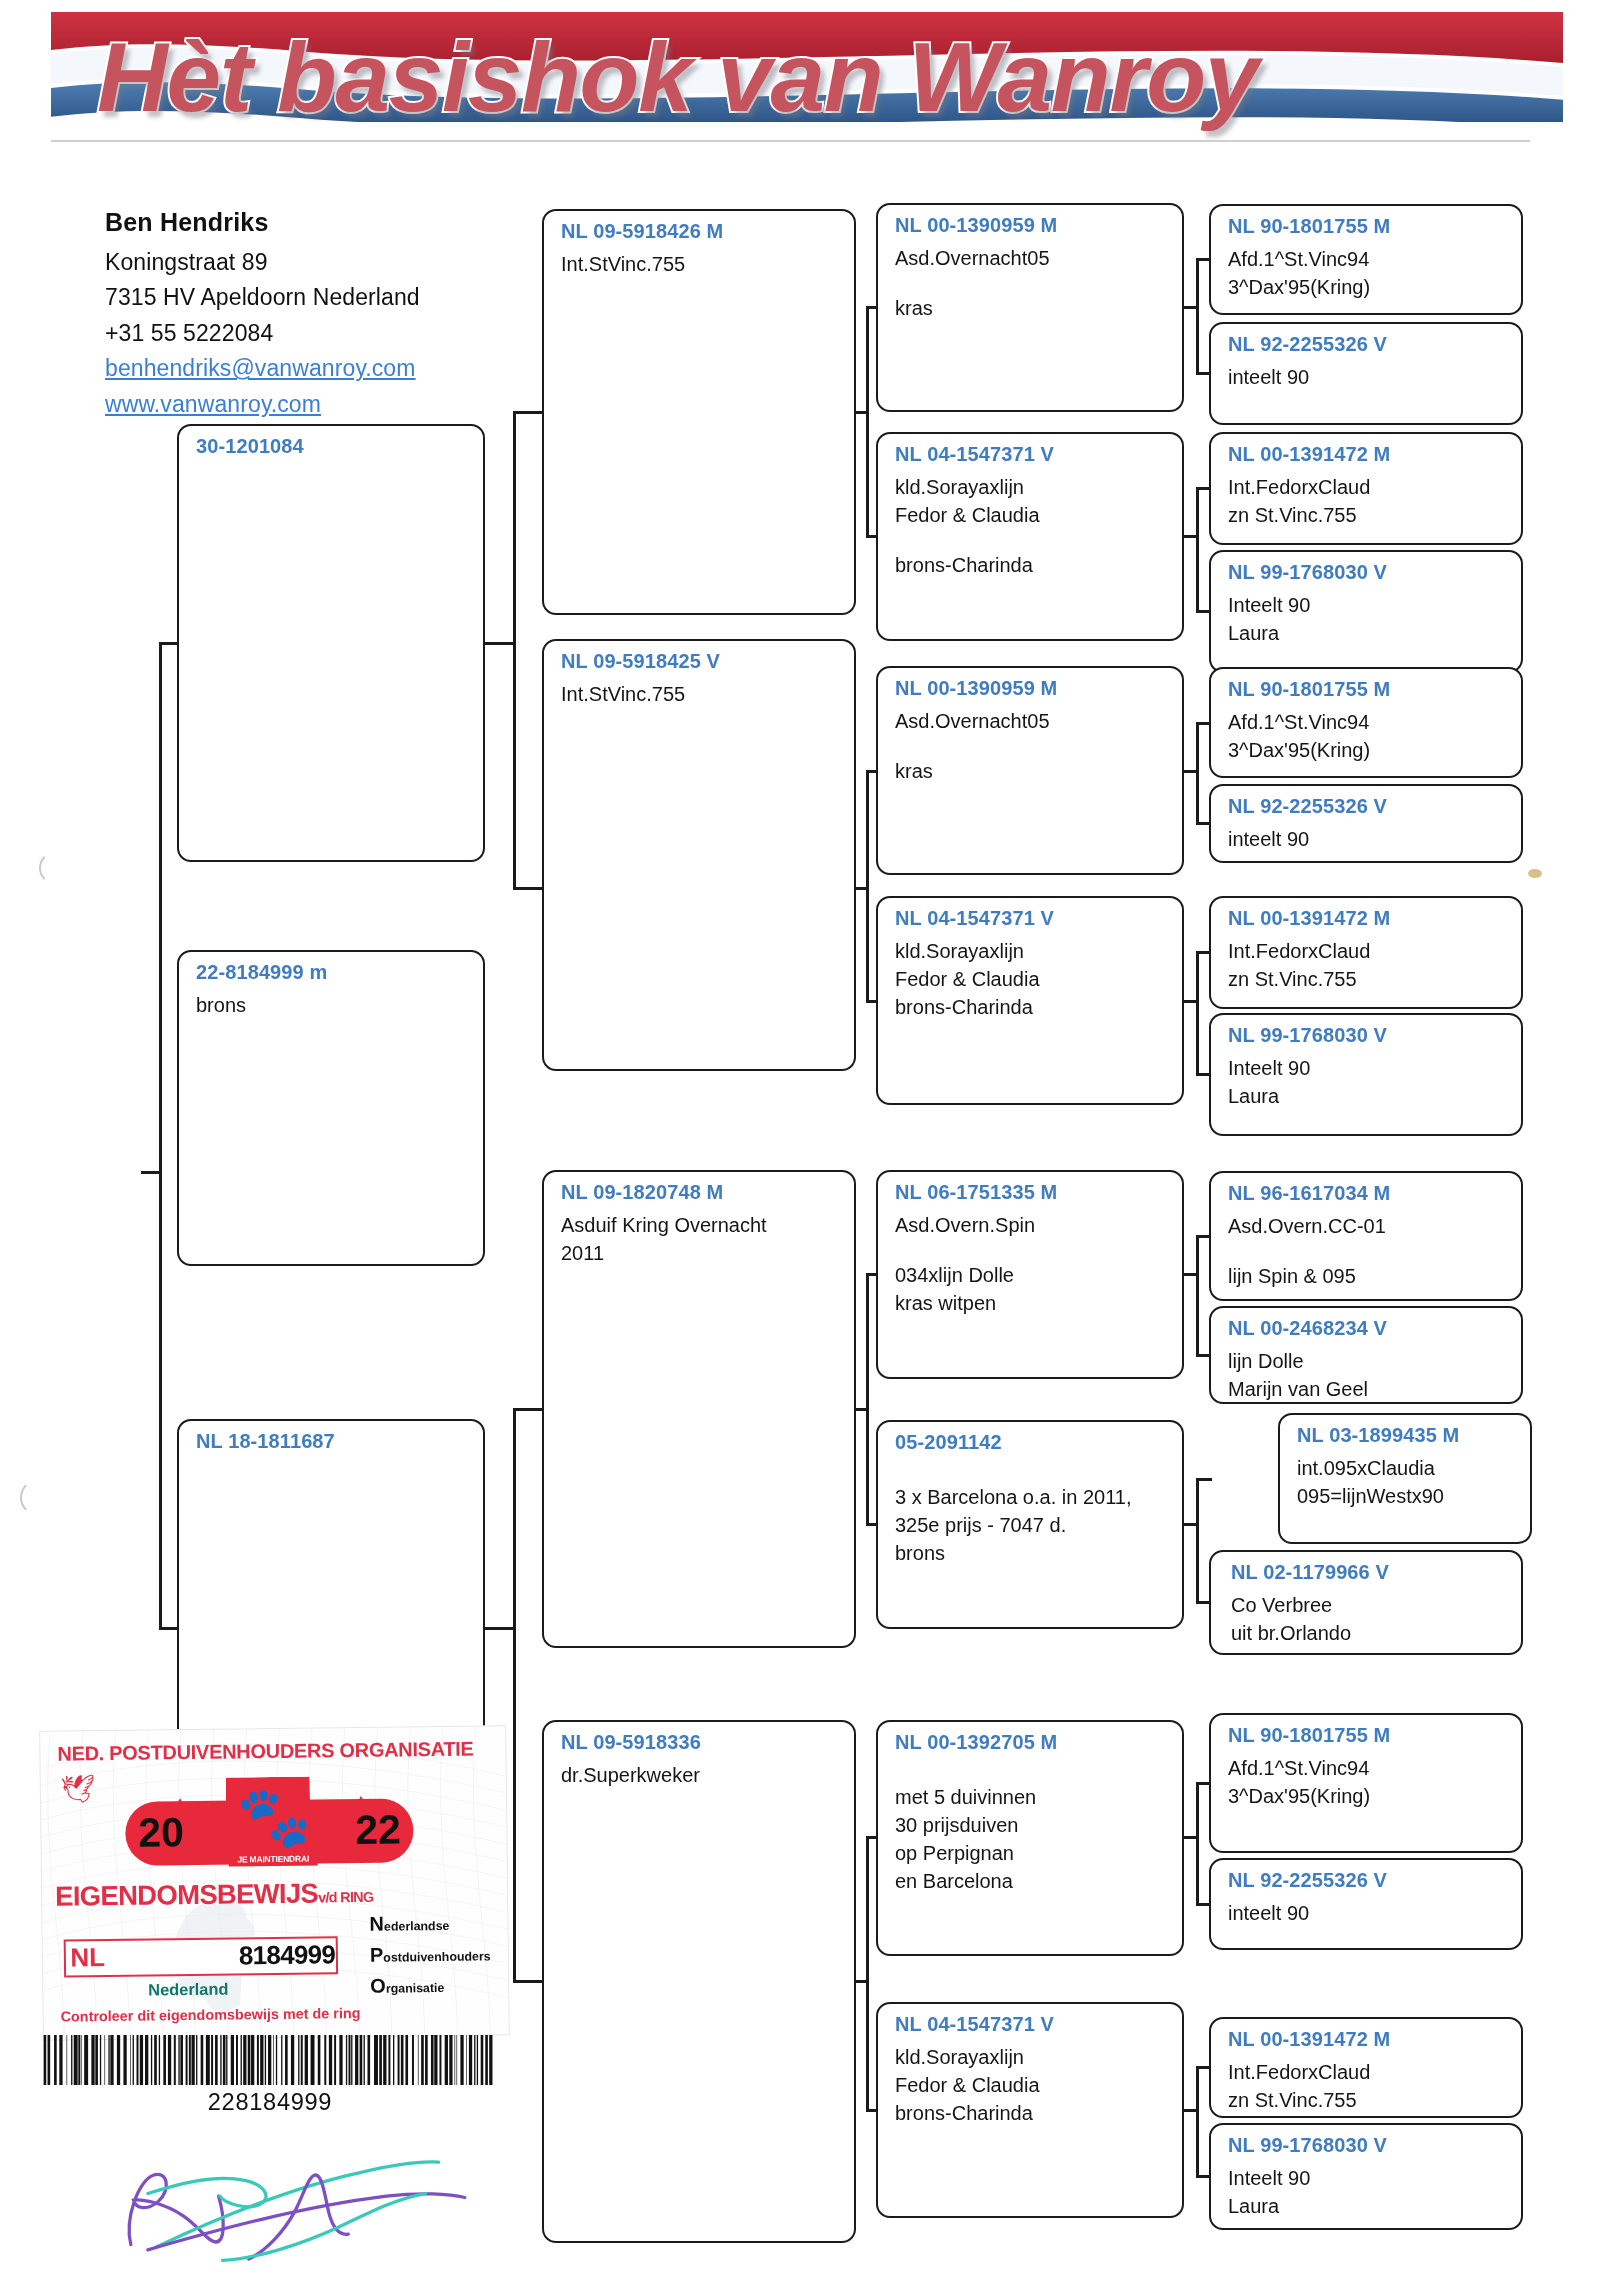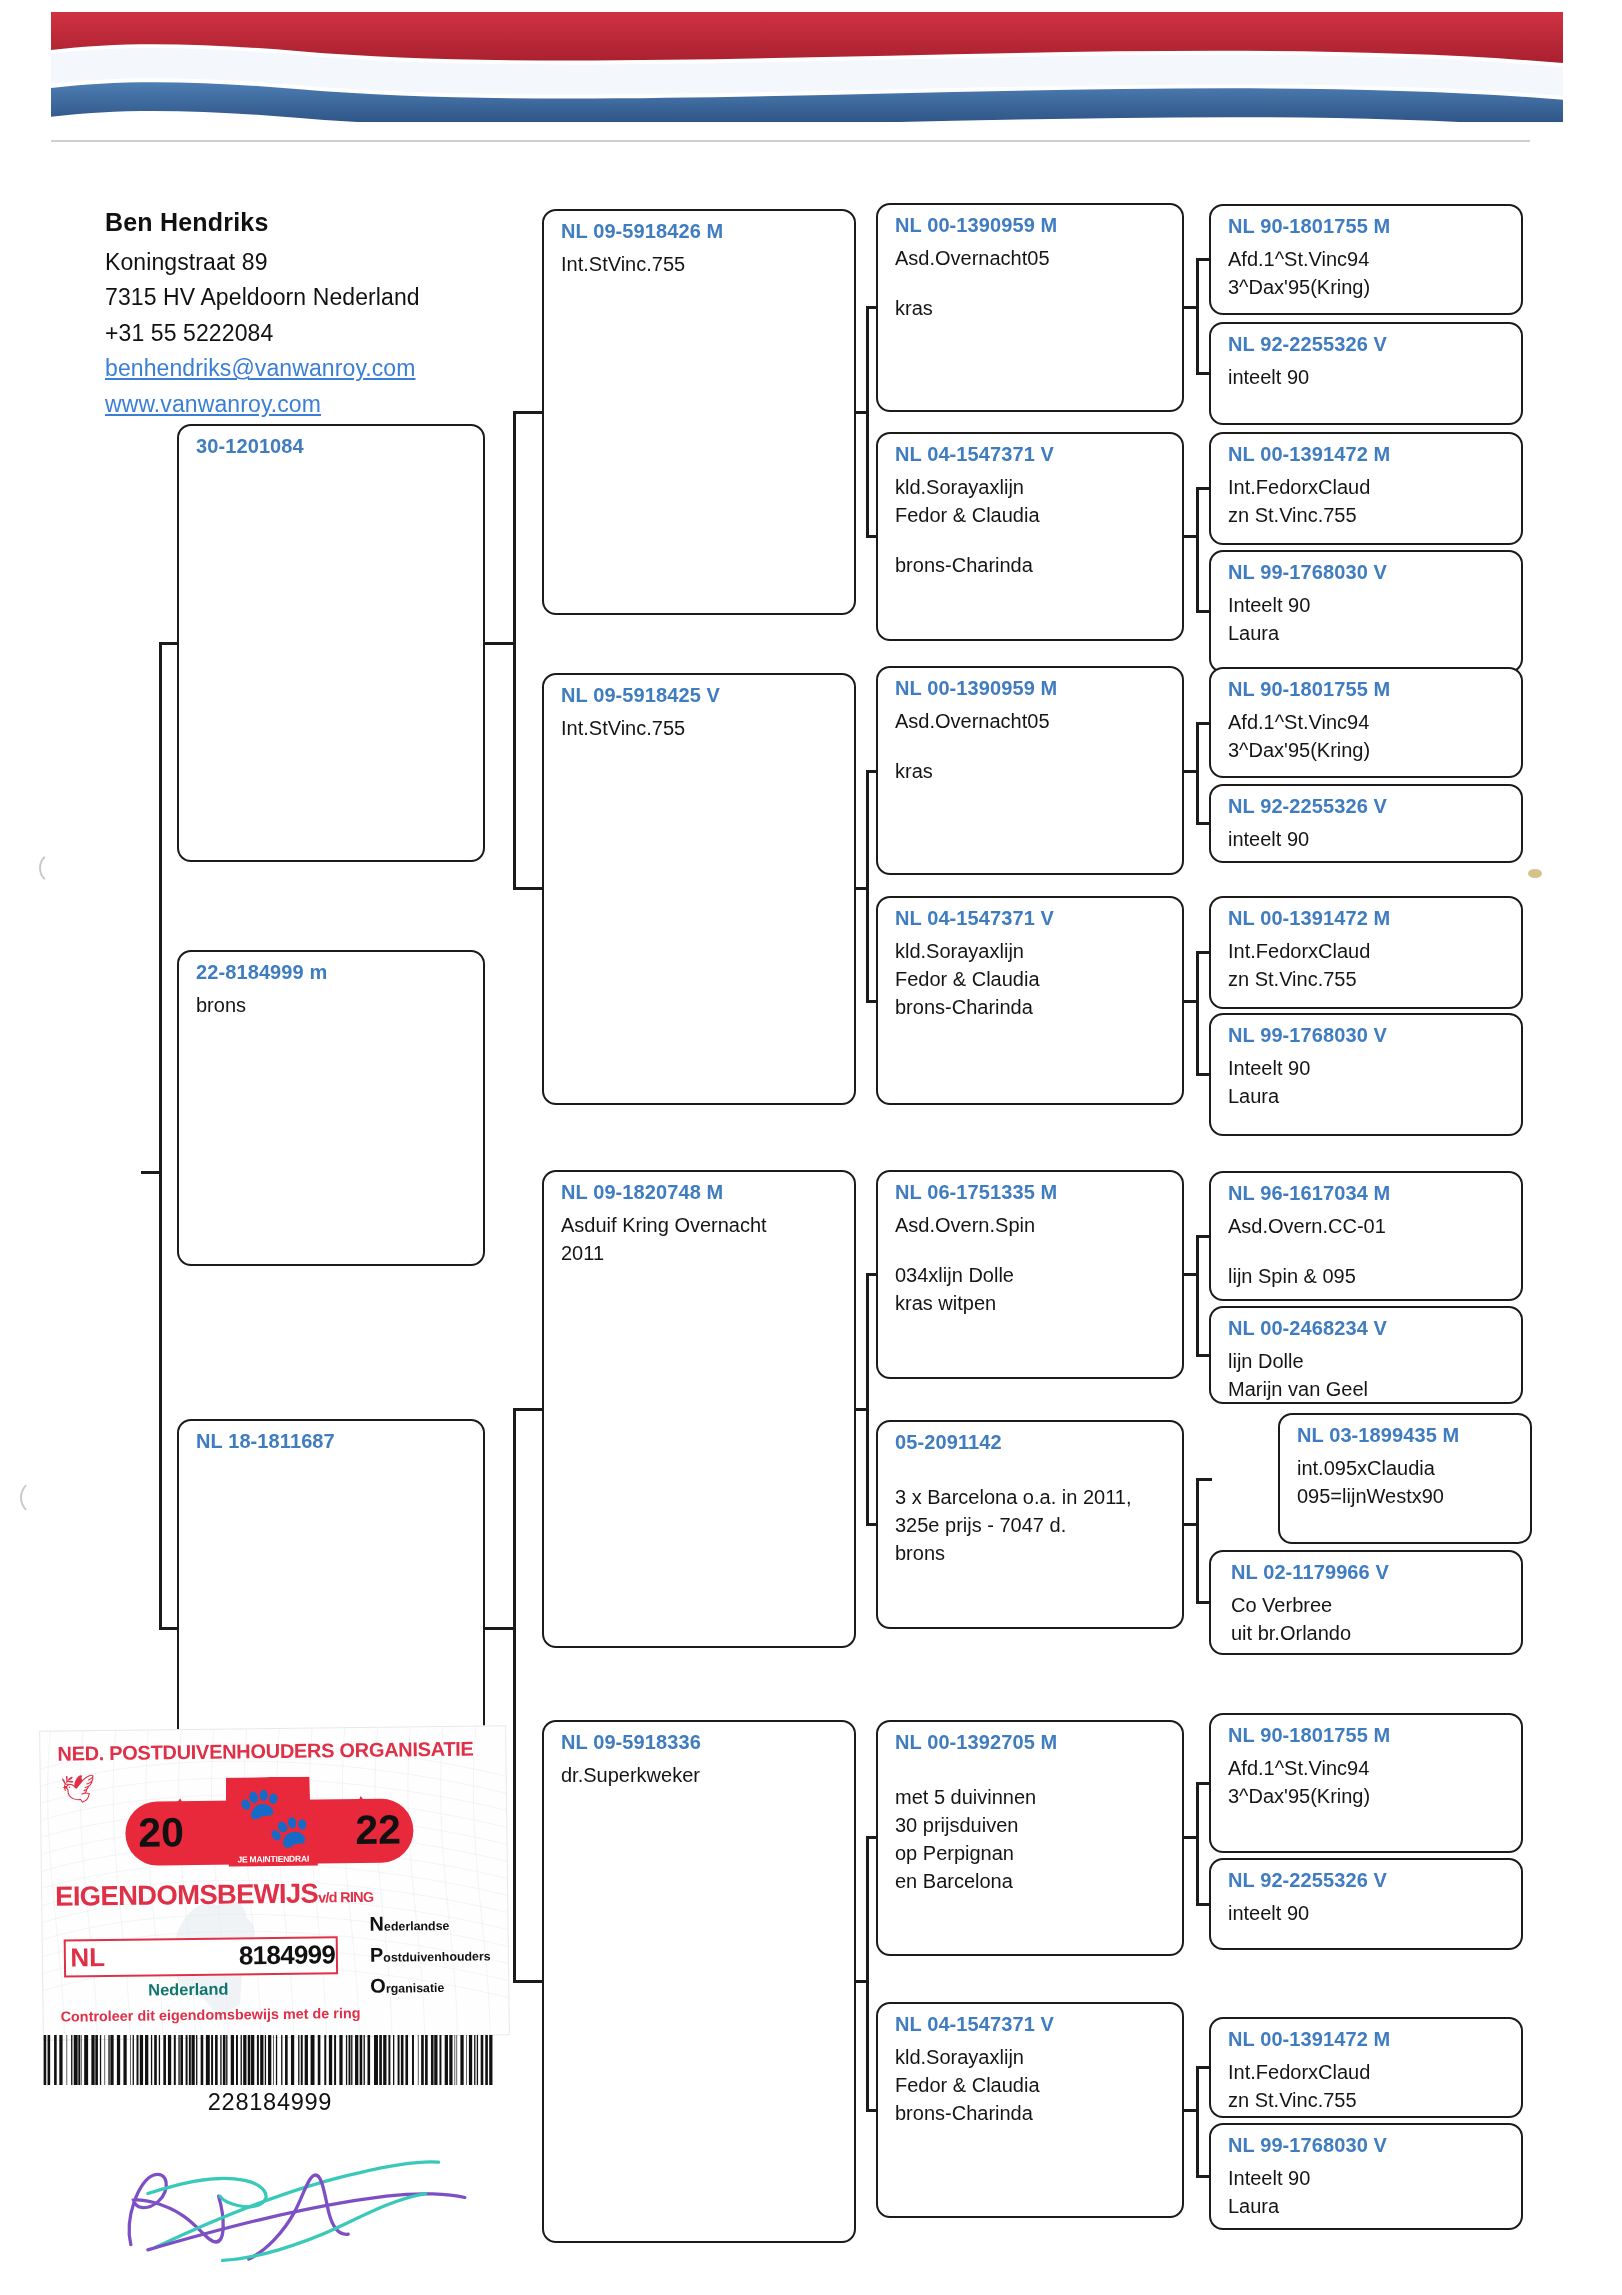--- a/index.html
+++ b/index.html
@@ -96,20 +96,21 @@
       </linearGradient>
     </defs>
     <rect x="0" y="0" width="2310" height="200" fill="#ffffff"></rect>
     <path d="M0,0 L2310,0 L2310,78 C1700,26 900,104 380,60 C240,48 110,44 0,58 Z" fill="url(#gr)"></path>
     <path d="M0,64 C110,50 240,54 380,66 C900,110 1700,32 2310,84 L2310,128
              C1700,78 900,156 380,112 C240,100 110,96 0,110 Z" fill="#f4f7fb"></path>
     <path d="M0,116 C110,102 240,106 380,118 C900,162 1700,84 2310,134 L2310,178
              C1700,128 900,206 380,162 C240,150 110,146 0,160 Z" fill="url(#gb)"></path>
     <rect x="0" y="168" width="2310" height="32" fill="#ffffff"></rect>
   </svg>
+  <div class="banner-title">Hèt basishok van Wanroy</div>
 </div>
 <div class="banner-bottom-line"></div>
 
 <div class="address">
   <div class="nm">Ben Hendriks</div>
   <div class="ln">Koningstraat 89</div>
   <div class="ln">7315 HV Apeldoorn Nederland</div>
   <div class="ln">+31 55 5222084</div>
   <div class="lnk">benhendriks@vanwanroy.com</div>
   <div class="lnk">www.vanwanroy.com</div>
@@ -186,21 +187,21 @@
       <div class="rid">22-8184999 m</div>
       <div class="ln">brons</div>
     </div>
     <div class="box" style="left: 177px; top: 1419px; width: 308px; height: 419px;">
       <div class="rid">NL 18-1811687</div>
     </div>
     <div class="box" style="left: 542px; top: 209px; width: 314px; height: 406px;">
       <div class="rid">NL 09-5918426 M</div>
       <div class="ln">Int.StVinc.755</div>
     </div>
-    <div class="box" style="left: 542px; top: 673px; width: 314px; height: 432px;">
+    <div class="box" style="left: 542px; top: 639px; width: 314px; height: 432px;">
       <div class="rid">NL 09-5918425 V</div>
       <div class="ln">Int.StVinc.755</div>
     </div>
     <div class="box" style="left: 542px; top: 1170px; width: 314px; height: 478px;">
       <div class="rid">NL 09-1820748 M</div>
       <div class="ln">Asduif Kring Overnacht</div>
       <div class="ln">2011</div>
     </div>
     <div class="box" style="left: 542px; top: 1720px; width: 314px; height: 523px;">
       <div class="rid">NL 09-5918336</div>

